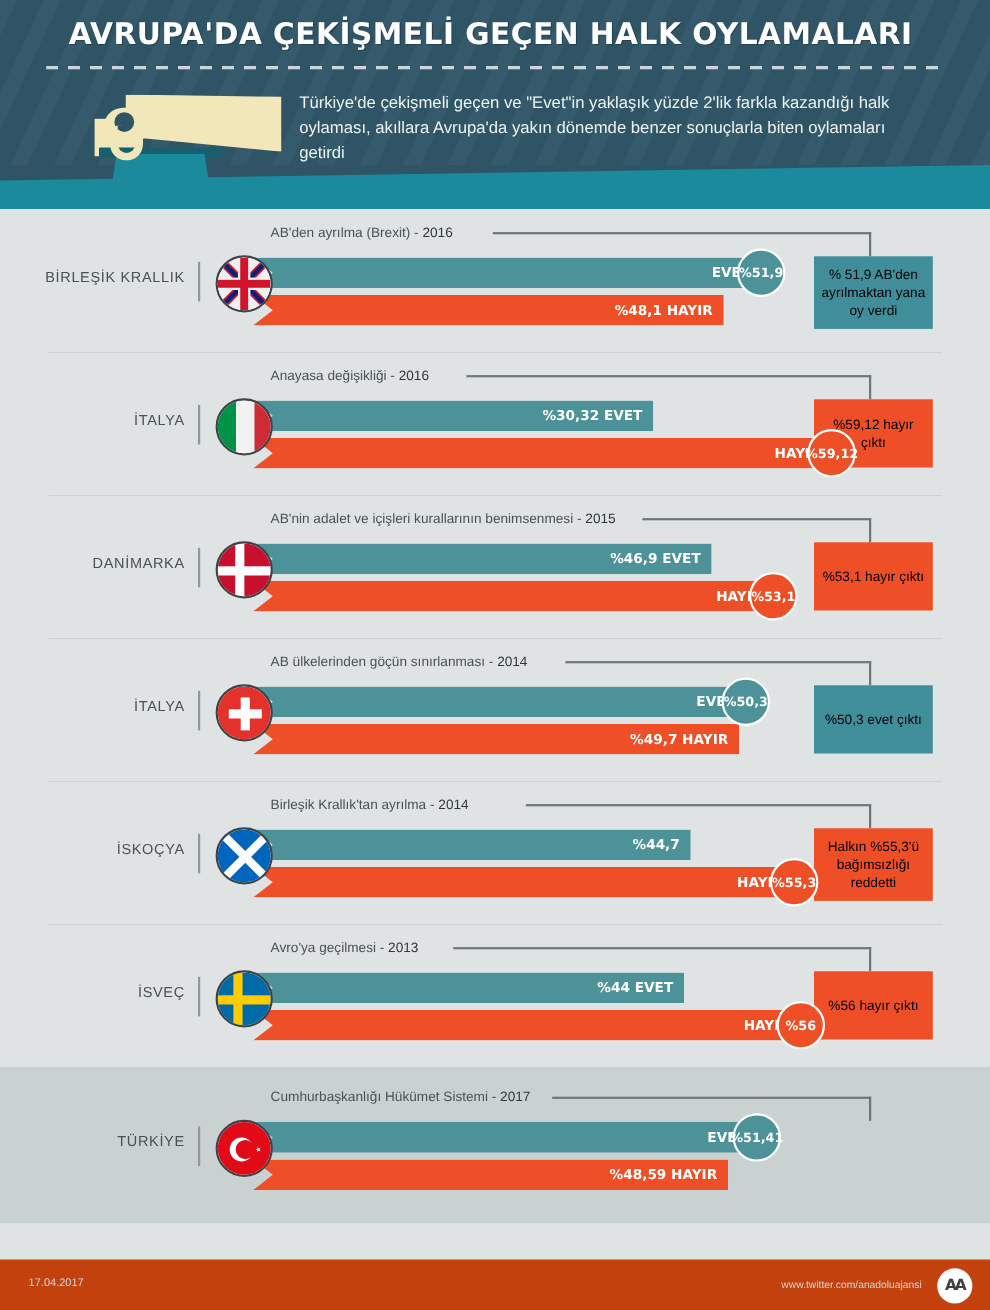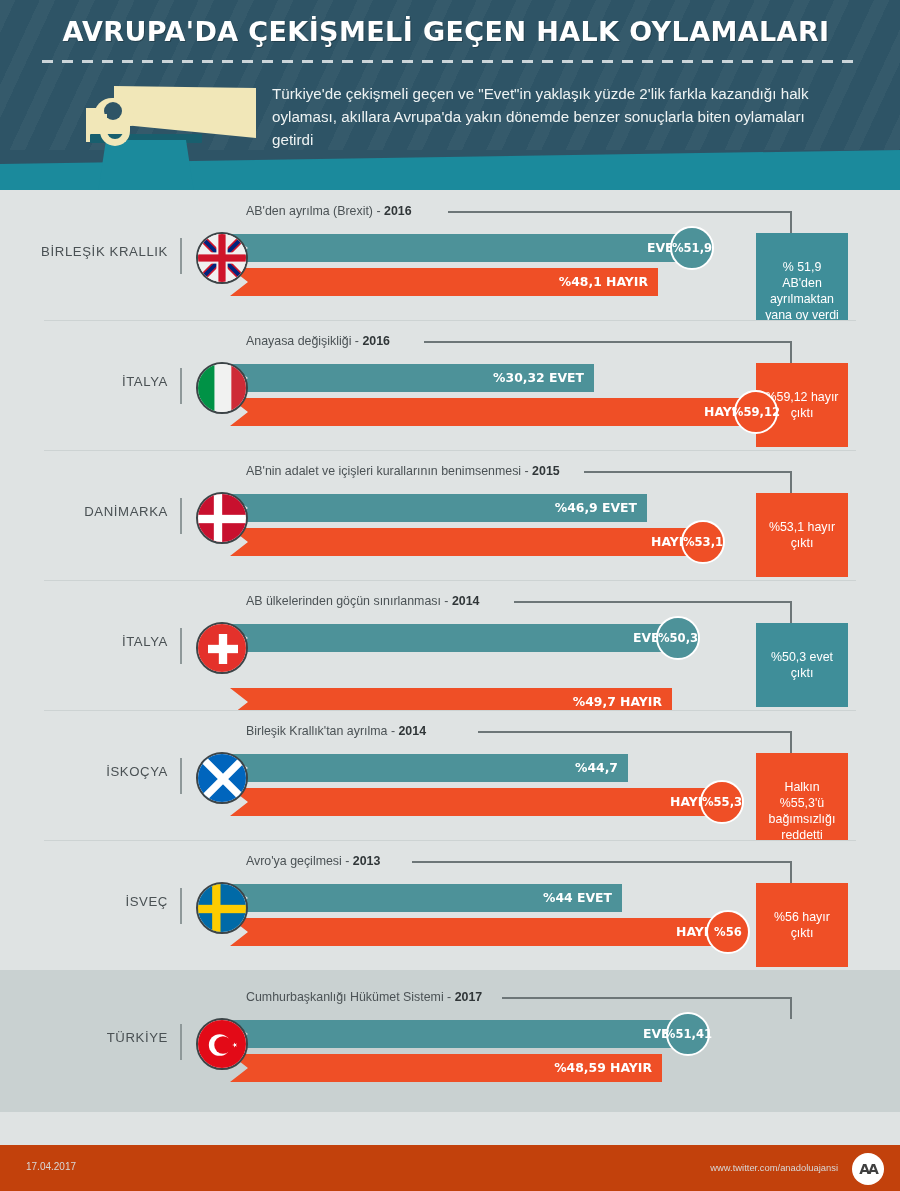--- a/index.html
+++ b/index.html
@@ -199,21 +199,21 @@
   .row.highlight .flag { top: 48px; }
 
   
   .measure-title {
     position: absolute;
     left: 246px; top: 14px;
     font-size: 12.4px;
     color: #4b5255;
     white-space: nowrap;
   }
-  .measure-title b { color: #303638; font-weight: bold; }
+  .measure-title b { color: #303638; font-weight: normal; }
   .row.highlight .measure-title { top: 20px; }
 
   .connector-h {
     position: absolute;
     top: 21px;
     height: 1.6px;
     background: #6d7678;
   }
   .row.highlight .connector-h { top: 27px; }
   .connector-v {
@@ -264,28 +264,28 @@
     justify-content: center;
     z-index: 5;
   }
   .circle.yes { background: #4d9299; top: 36px; }
   .circle.no  { background: #ef4f26; top: 70px; }
   .row.highlight .circle.yes { top: 42px; }
 
   .result-box {
     position: absolute;
     right: 52px; top: 43px;
-    width: 92px;
+    width: 108px;
     min-height: 62px;
-    padding: 26px 6px;
+    padding: 9px 6px;
     display: flex;
     align-items: center;
     justify-content: center;
     text-align: center;
-    color: #ffffff;
+    color: #000000;
     font-size: 12.4px;
     line-height: 16px;
     font-family: "Liberation Sans", sans-serif;
   }
   .row.highlight .result-box { top: 49px; }
   .result-box.teal   { background: #3f8e99; }
   .result-box.orange { background: #ef4f26; }
 
   
   .footer {
@@ -472,21 +472,21 @@
 
     <div class="measure-title"><span class="mt-text">AB ülkelerinden göçün sınırlanması - </span><b class="mt-year">2014</b></div>
 
     <div class="connector-h" style="left:514px; width:278px;"></div>
     <div class="connector-v"></div>
 
     <div class="bar-yes" style="width:448px;">
       <span class="bar-label">EVET</span>
     </div>
 
-    <div class="bar-no" style="width:442px;margin-top:30px;">
+    <div class="bar-no" style="width:442px;">
       <span class="bar-label">%49,7 HAYIR</span>
     </div>
 
     <div class="circle yes" style="left:656px;">%50,3</div>
 
     <div class="result-box teal">%50,3 evet çıktı</div>
   </div>
       <div class="row">
     <div class="row-sep"></div>
 

